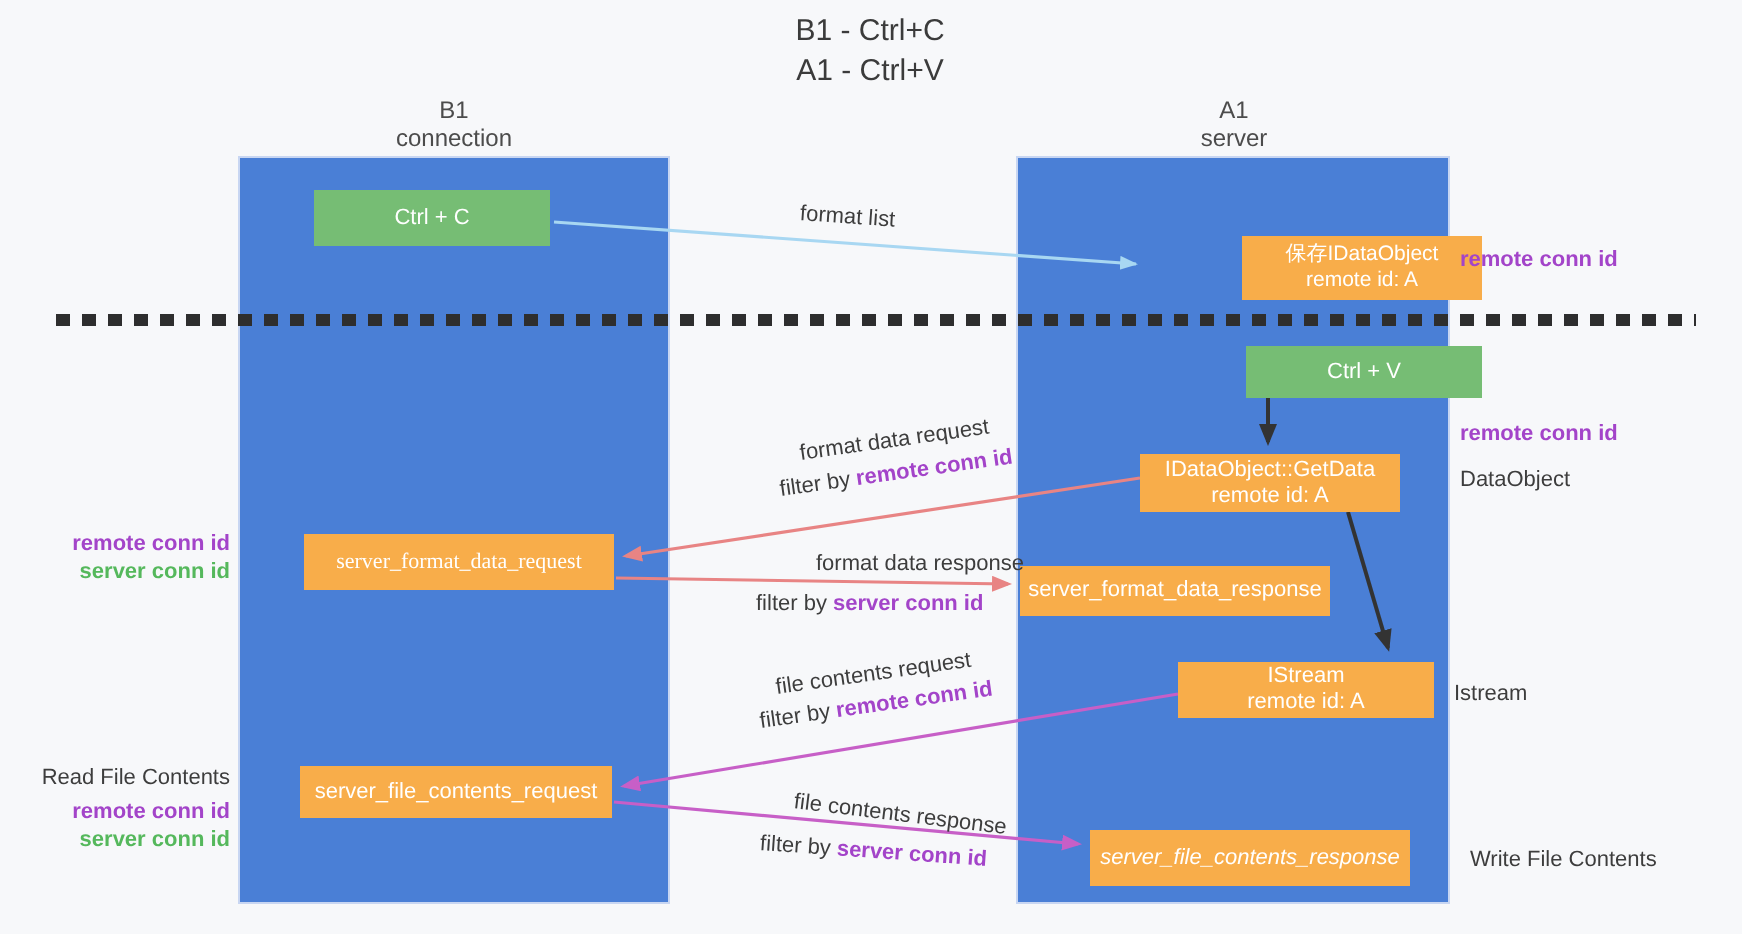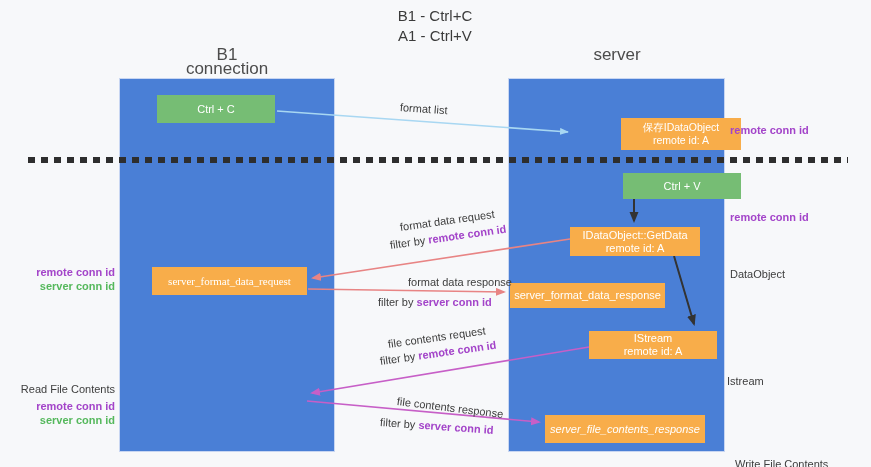--- a/index.html
+++ b/index.html
@@ -1,51 +1,52 @@
 <!DOCTYPE html>
 <html><head>
 <meta charset="utf-8">
 <style>
   html,body{margin:0;padding:0;background:#f7f8fa;}
   body{font-family:"Liberation Sans","DejaVu Sans",sans-serif;}
   #canvas{position:relative;width:871px;height:467px;background:#f7f8fa;overflow:hidden;}
   .abs{position:absolute;}
   .title-block{left:330px;top:6px;width:210px;text-align:center;color:#3b3b3b;
                font-size:15px;line-height:20px;}
-  .lane-header{width:160px;text-align:center;color:#4c4c4c;font-size:17px;line-height:14px;}
+  .lane-header{width:160px;text-align:center;color:#4c4c4c;font-size:12px;line-height:14px;}
   .panel{background:#4a7fd6;border:1px solid rgba(214,224,245,.9);box-sizing:border-box;}
   .node{box-sizing:border-box;color:#fff;font-size:11px;line-height:13px;
         display:flex;flex-direction:column;align-items:center;justify-content:center;
         text-align:right;z-index:3;}
   .node.green{background:#76bd74;}
   .node.orange{background:#f8ad4a;}
   .divider{height:6px;background:repeating-linear-gradient(90deg,#2e2e2e 0 7px,transparent 7px 13px);z-index:2;}
   svg.wires{left:0;top:0;z-index:2;pointer-events:none;}
   .flabel{font-size:11px;color:#3d3d3d;white-space:nowrap;z-index:4;transform-origin:left center;}
   .purple{color:#a344c9;font-weight:bold;}
   .greent{color:#55b85c;font-weight:bold;}
   .side{font-size:11px;white-space:nowrap;z-index:4;}
-  .side.black{color:#3d3d3d;font-weight:normal;margin-top:34px;}
+  .side.black{color:#3d3d3d;font-weight:normal;}
   .side-stack{text-align:right;line-height:14px;font-size:11px;z-index:4;}
 </style>
 </head>
 <body>
 
 <div id="canvas">
 
   <div class="abs title-block">
     <div>B1 - Ctrl+C</div>
     <div>A1 - Ctrl+V</div>
   </div>
 
   <div class="abs lane-header" style="left:147px;top:48px;">
     <div>B1</div>
     <div>connection</div>
   </div>
   <div class="abs lane-header" style="left:537px;top:48px;">
+    <div>A1</div>
     <div>server</div>
   </div>
 
   <div class="abs panel" style="left:119px;top:78px;width:216px;height:374px;"></div>
   <div class="abs panel" style="left:508px;top:78px;width:217px;height:374px;"></div>
 
   <div class="abs divider" style="left:28px;top:157px;width:820px;"></div>
 
   <svg class="abs wires" width="871" height="467" viewBox="0 0 871 467">
     <defs>
@@ -95,20 +96,23 @@
 
   <div class="abs node orange" style="left:510px;top:283px;width:155px;height:25px;">
     <div>server_format_data_response</div>
   </div>
 
   <div class="abs node orange" style="left:589px;top:331px;width:128px;height:28px;">
     <div>IStream</div>
     <div>remote id: A</div>
   </div>
 
+  <div class="abs node orange" style="left:150px;top:383px;width:156px;height:26px;">
+    <div>server_file_contents_request</div>
+  </div>
 
   <div class="abs node orange" style="left:545px;top:415px;width:160px;height:28px;font-style:italic;">
     <div>server_file_contents_response</div>
   </div>
 
   <div class="abs flabel" style="left:400px;top:101px;transform:rotate(4deg);">format list</div>
 
   <div class="abs flabel" style="left:400px;top:221px;transform:rotate(-8deg);">format data request</div>
   <div class="abs flabel" style="left:390px;top:239px;transform:rotate(-8deg);">
     <span>filter by </span><span class="purple">remote conn id</span>

